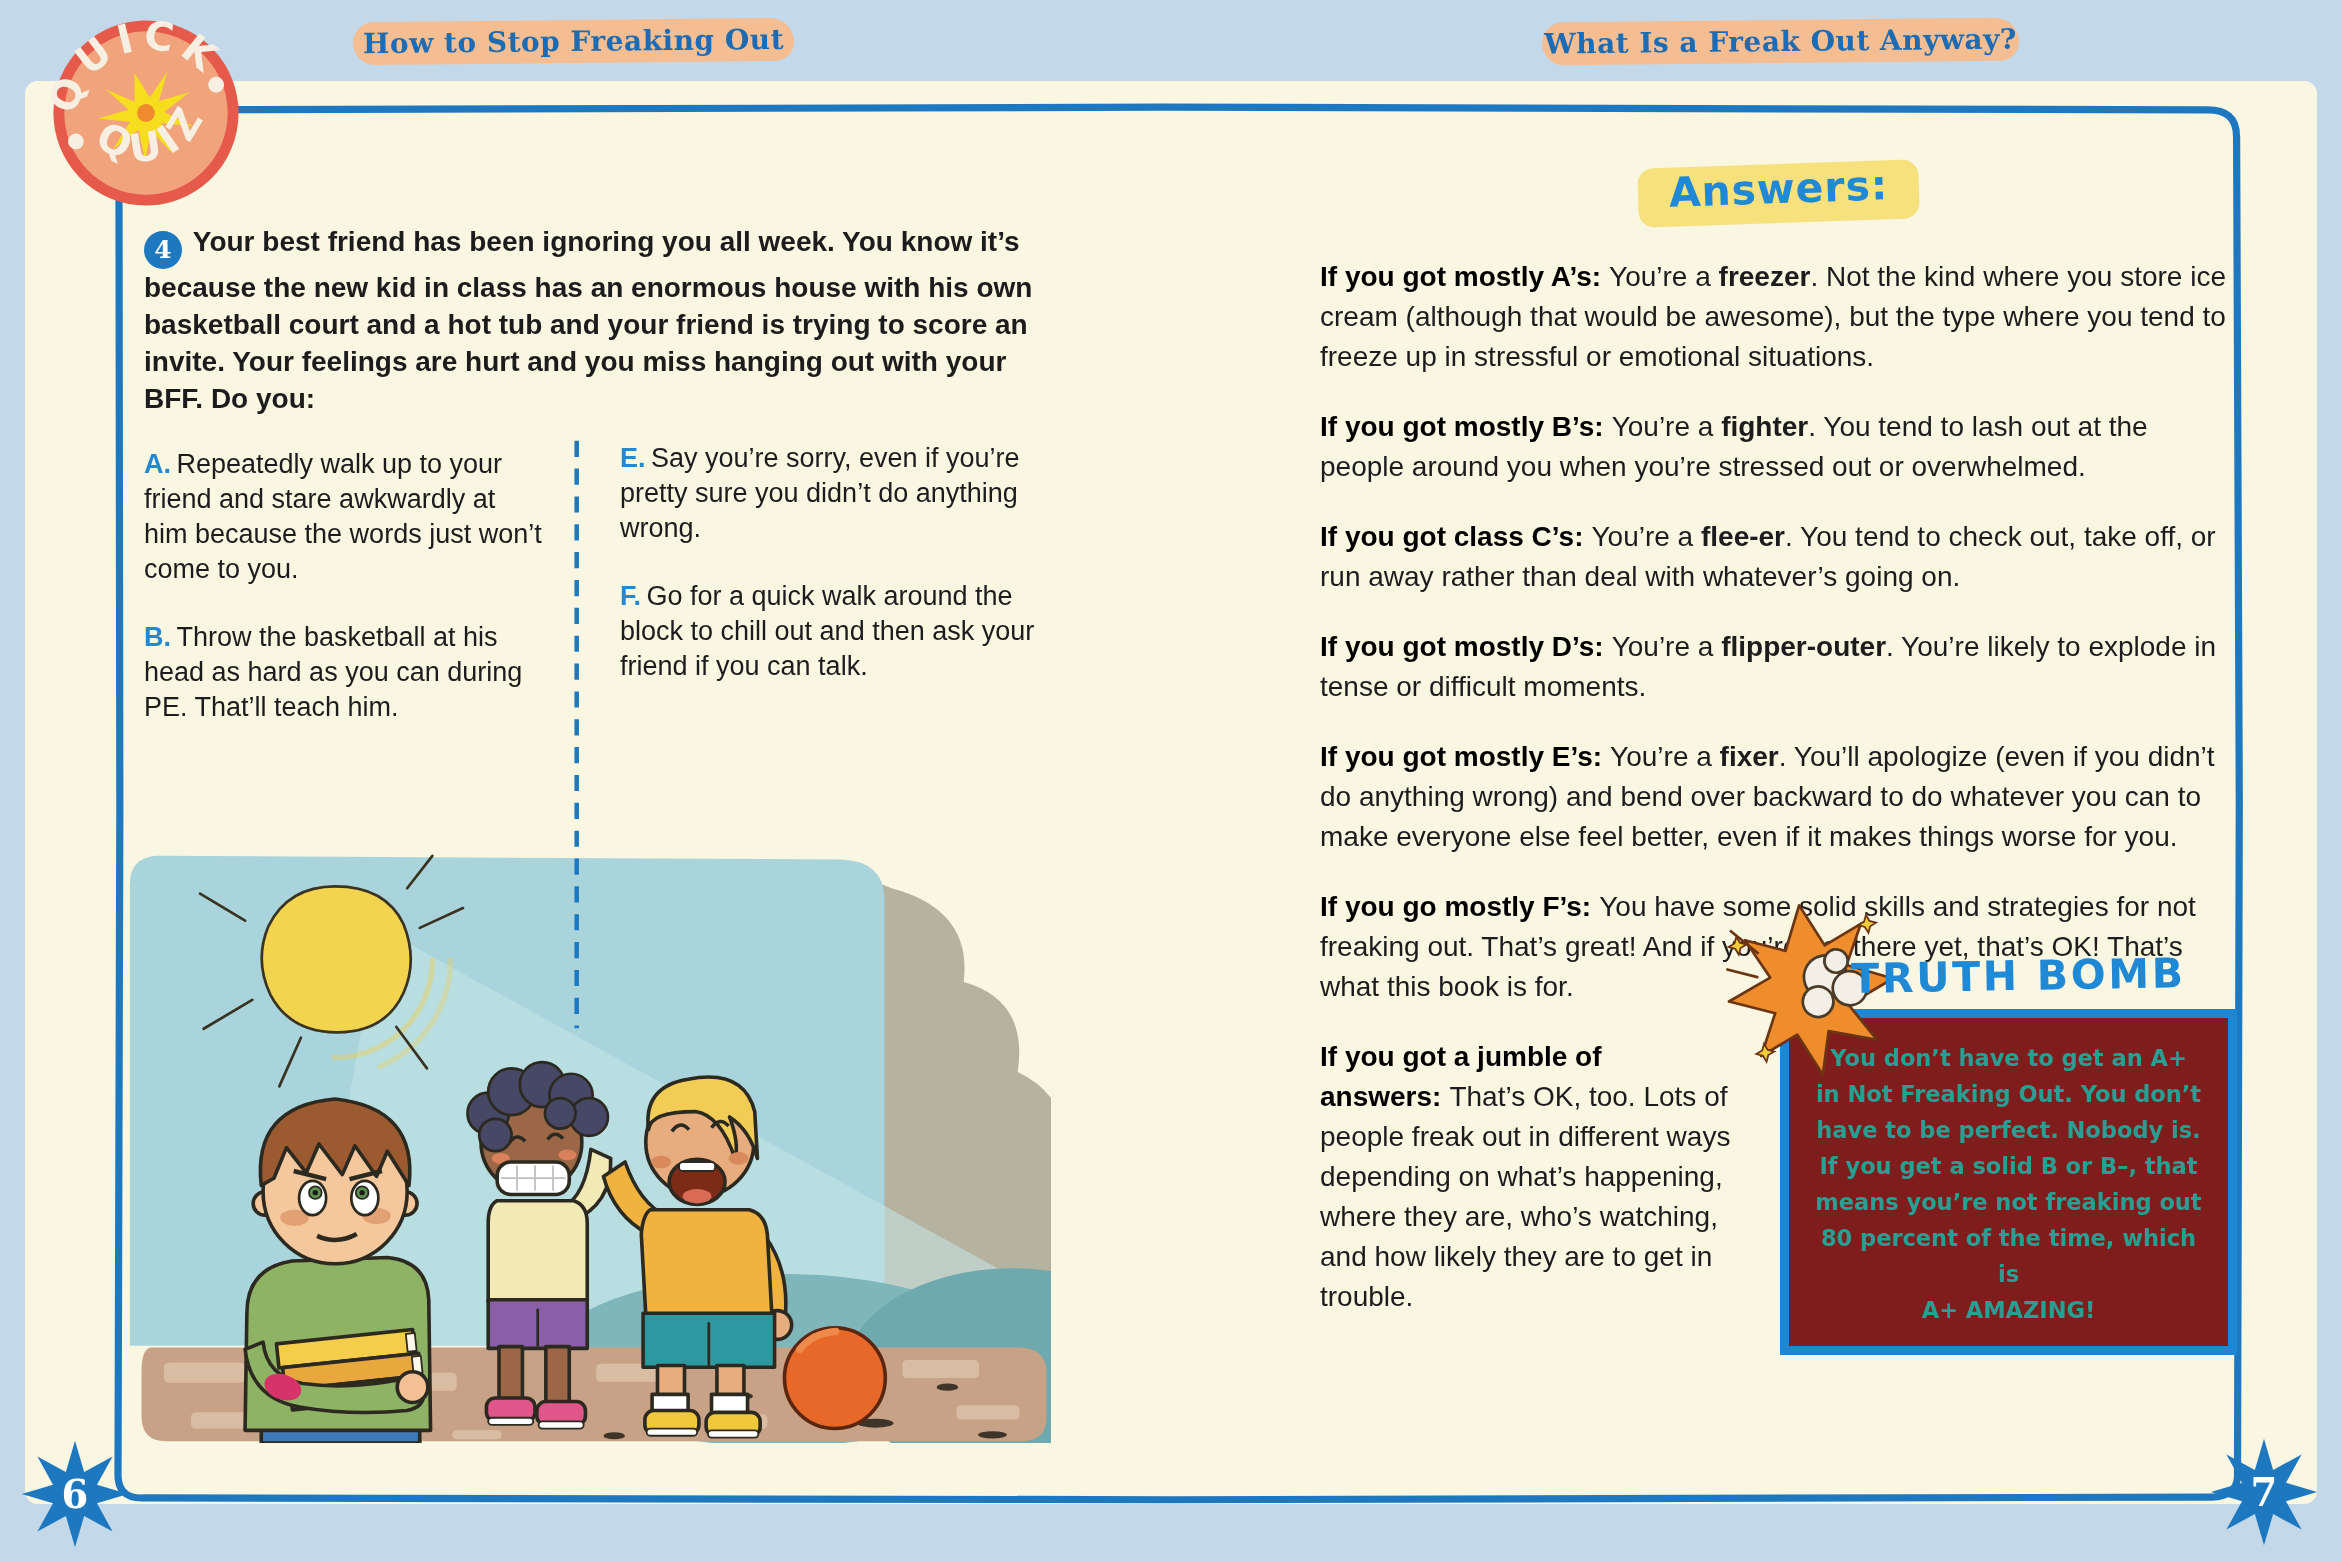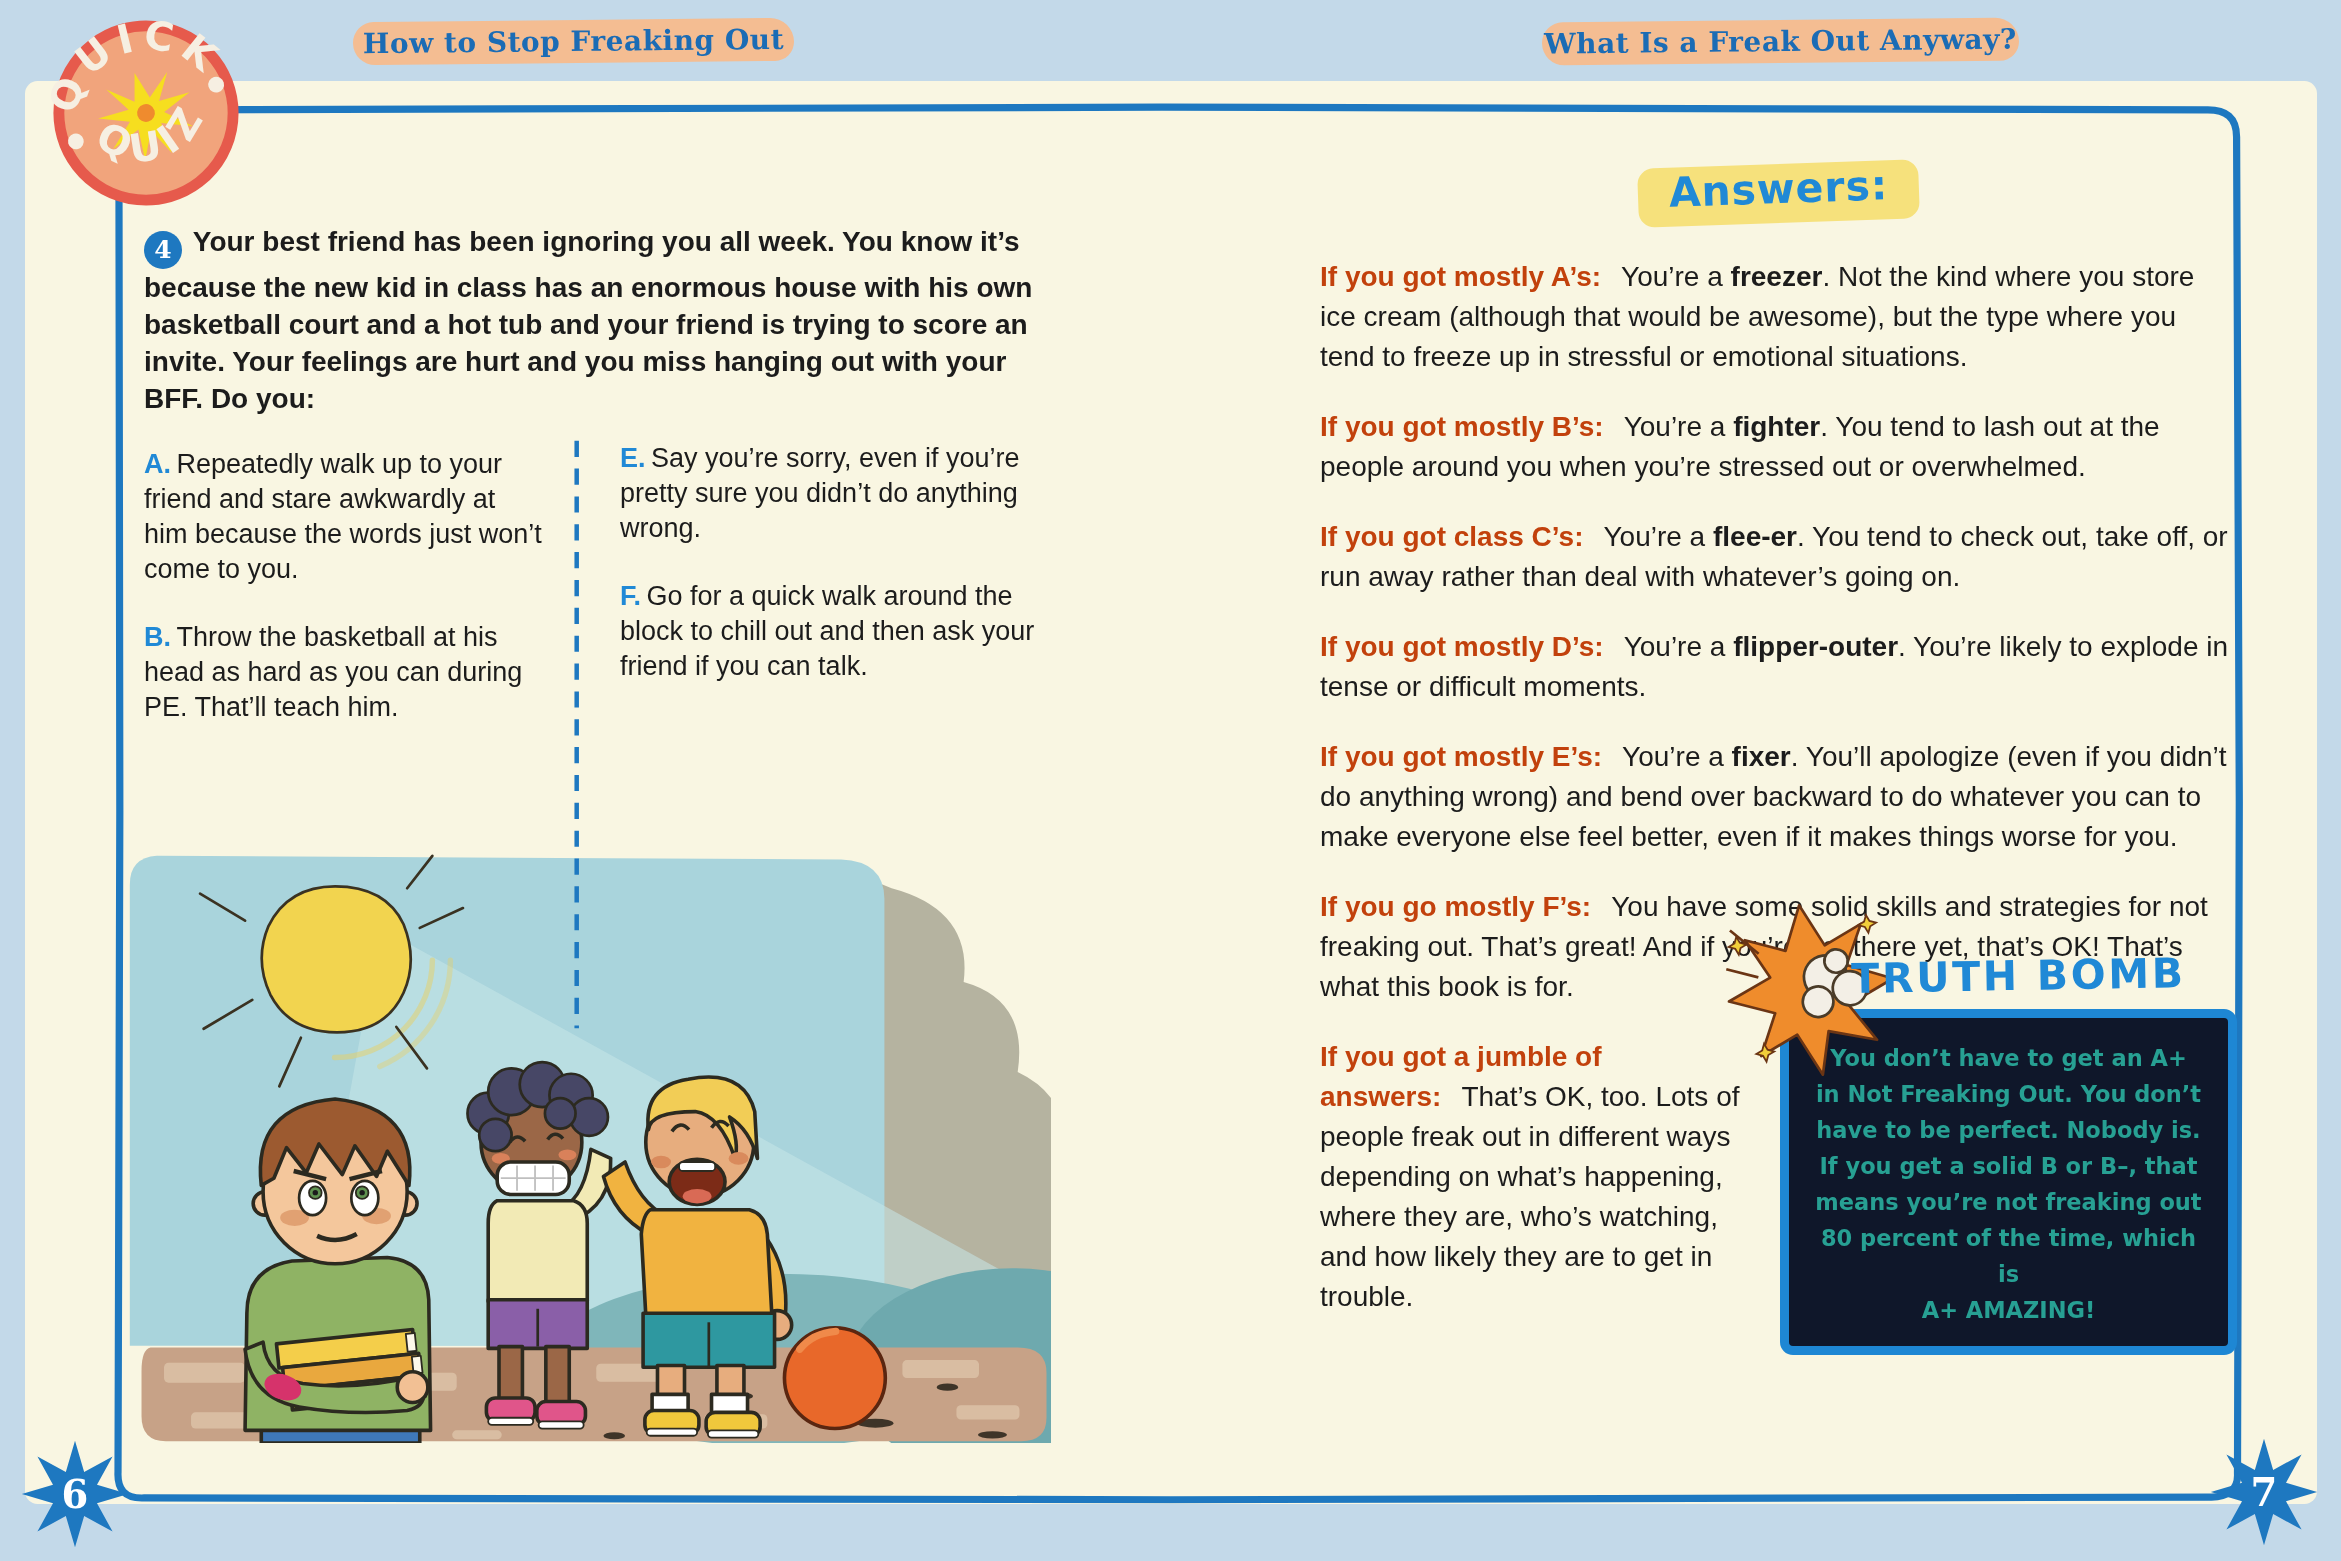--- a/index.html
+++ b/index.html
@@ -54,35 +54,35 @@
   }
   .answers-badge{
     width:fit-content;margin:0 auto 34px auto;background:#f6e17c;border-radius:16px;
     padding:5.4px 31px 9px 31px;transform:rotate(-2deg);
   }
   .answers-badge .atitle{
     font-family:"DejaVu Sans", sans-serif;font-weight:bold;font-size:41px;color:#2089d6;
     letter-spacing:0.9px;
   }
   .answer-item{margin-bottom:30px;}
-  .answer-lead{color:#c2410c;font-weight:bold;margin-right:20px;}
+  .answer-lead{color:#000000;font-weight:bold;margin-right:8px;}
   
   .tb-spacer{
     float:right;width:491px;height:509px;
     shape-outside:inset(90px 0 0 0);
   }
   .tb-group{position:relative;margin-top:69px;}
   .tb-title{
     text-align:center;margin-left:54px;
     font-family:"DejaVu Sans", sans-serif;font-weight:bold;font-size:41px;color:#2089d6;
     letter-spacing:2.7px;transform:rotate(-1deg);
   }
   .tb-box{
     margin-top:12.6px;margin-left:34px;
-    border:9px solid #1e87d4;border-radius:13px;background:#0f172a;
+    border:9px solid #1e87d4;border-radius:0;background:#7f1d1d;
     padding:21.6px 18px 18px 18px;
   }
   .tb-text{
     font-family:"DejaVu Sans", sans-serif;font-weight:bold;font-size:22.5px;line-height:36px;
     color:#27a093;text-align:center;
   }
   .explosion{position:absolute;left:-25px;top:-56px;width:180px;height:180px;}
   
   .page-star{position:absolute;width:110px;height:110px;z-index:5;}
   #star-left{left:20px;top:1439px;}

